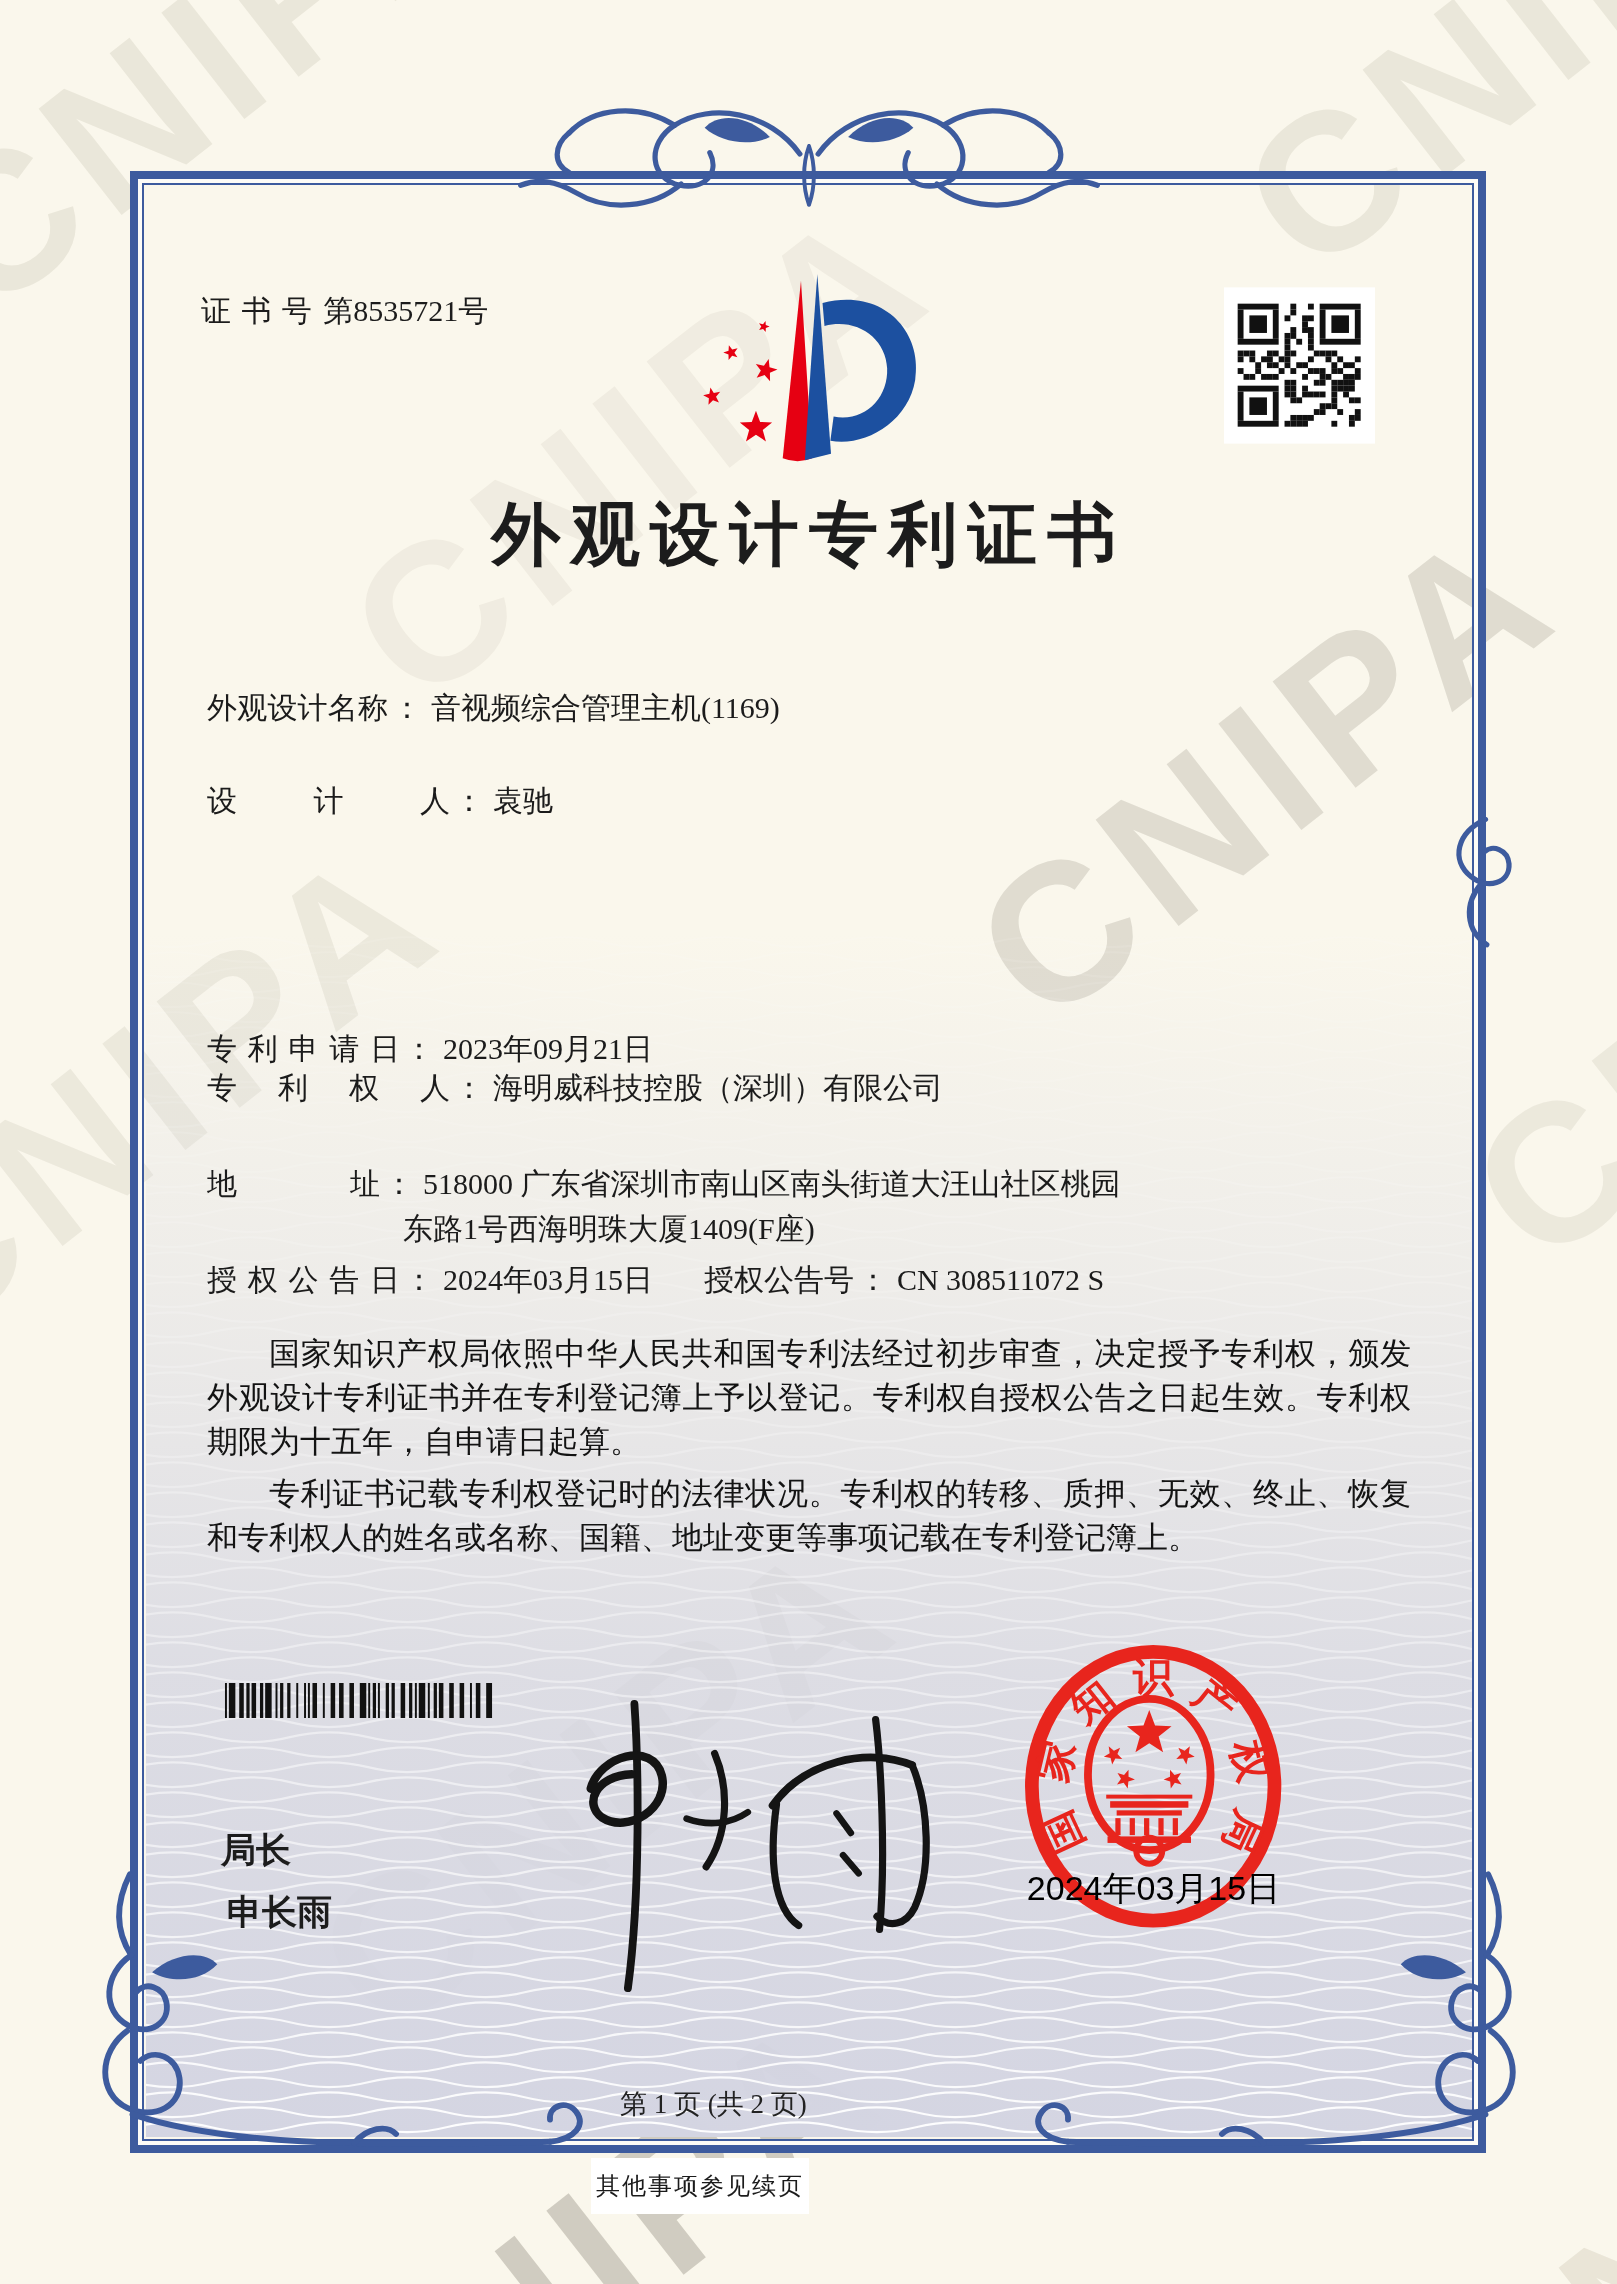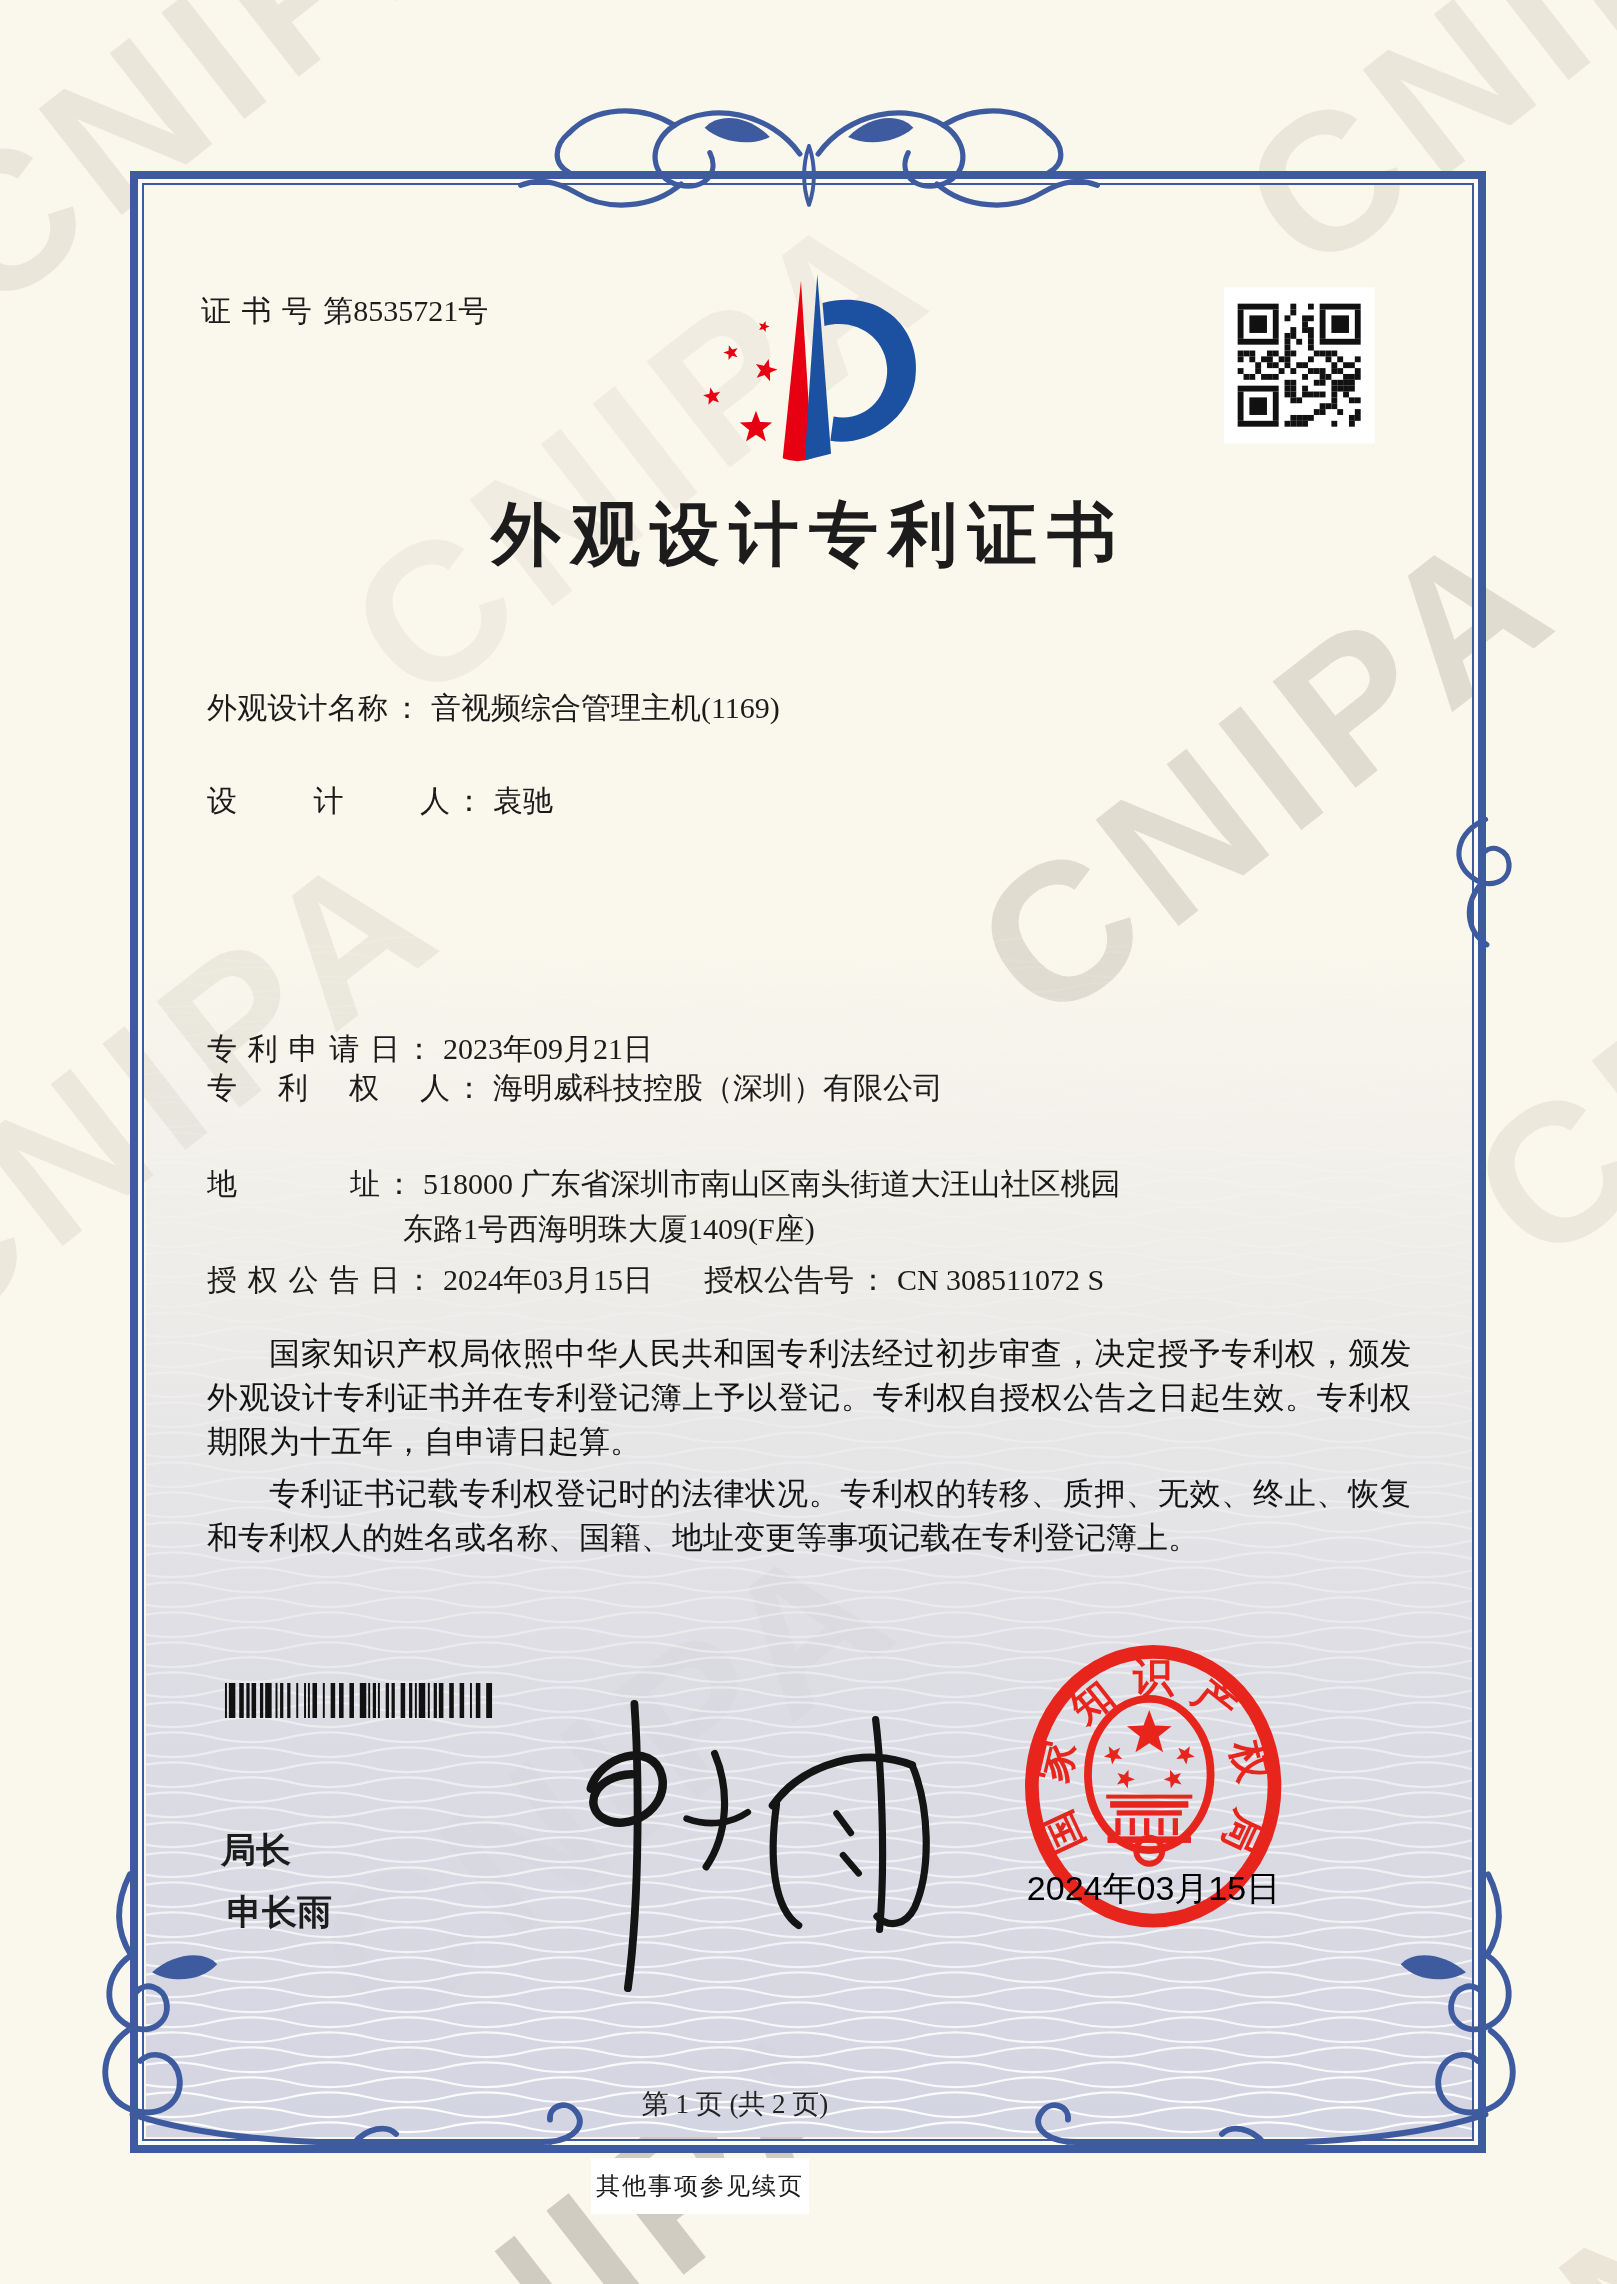--- a/index.html
+++ b/index.html
@@ -36,21 +36,21 @@
   .colon{display:inline-block;margin:0 9px 0 3.9px;}
   .grant2{position:absolute;left:497px;top:0;}
   .para{position:absolute;left:207px;width:1204px;font-size:31px;line-height:44px;
     text-align:justify;text-indent:2em;color:#131313;}
   #chief-label{left:221px;top:1827px;font-size:35px;font-weight:700;
     font-family:"Liberation Sans","DejaVu Sans",sans-serif;}
   #chief-name{left:221px;top:1889px;font-size:35px;font-weight:700;
     font-family:"Liberation Sans","DejaVu Sans",sans-serif;margin-left:6px;}
   #seal-date{left:1018px;top:1866px;width:271px;text-align:center;font-size:34px;color:#000;
     font-family:"Liberation Sans","DejaVu Sans",sans-serif;white-space:nowrap;}
-  #page-num{left:620px;top:2086px;width:230px;text-align:center;font-size:27px;color:#222;white-space:nowrap;}
+  #page-num{left:620px;top:2086px;width:230px;font-size:27px;color:#222;white-space:nowrap;}
   #cont-box{left:591px;top:2158px;width:218px;height:56px;background:#ffffff;
     display:flex;align-items:center;justify-content:center;}
   #cont-box span{font-size:24px;letter-spacing:2px;color:#1b1b1b;white-space:nowrap;}
   svg{display:block;}
 </style>
 </head>
 <body>
 
 <div id="page">
 

